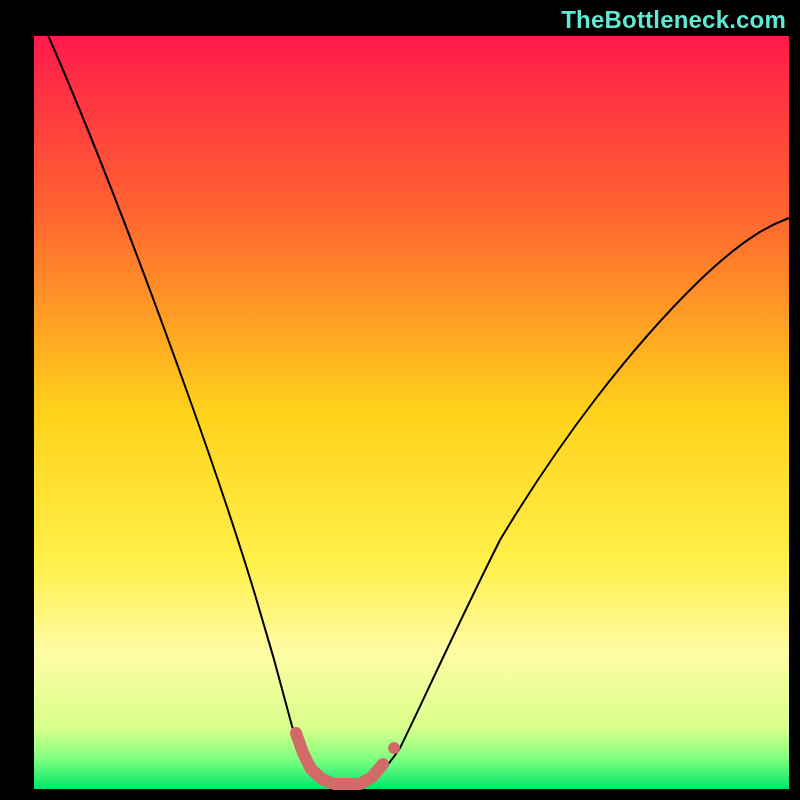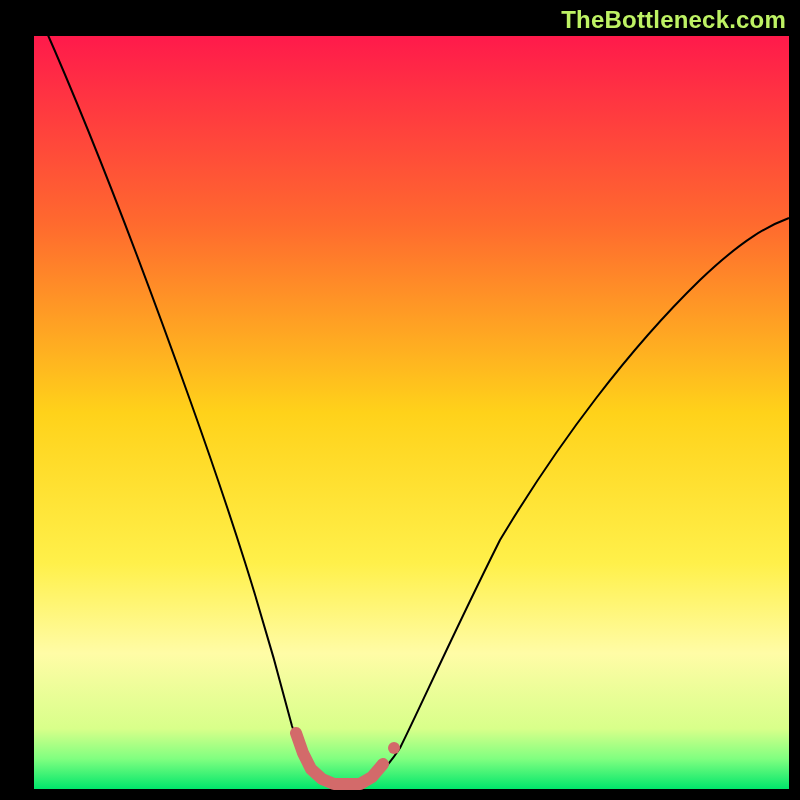--- a/index.html
+++ b/index.html
@@ -18,21 +18,21 @@
     height: 800px;
     background: #000;
   }
   .watermark {
     position: absolute;
     top: 6px;
     right: 14px;
     font-family: Arial, Helvetica, sans-serif;
     font-size: 24px;
     font-weight: 600;
-    color: #bef264;
+    color: #5eead4;
     letter-spacing: 0.2px;
     user-select: none;
   }
   svg {
     position: absolute;
     top: 0;
     left: 0;
   }
 </style>
 </head>

